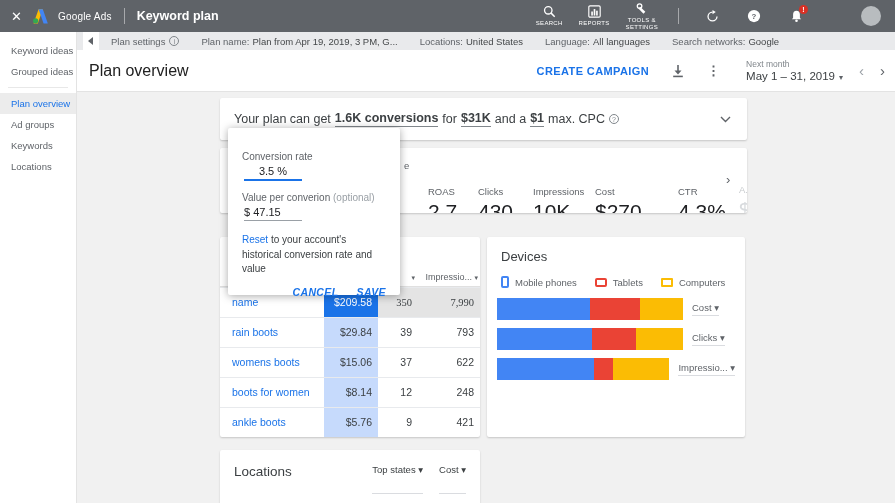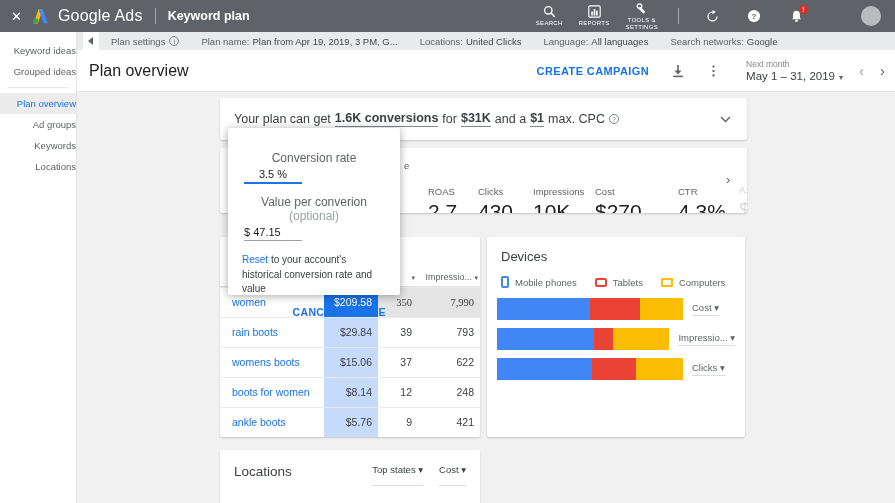--- a/index.html
+++ b/index.html
@@ -4,36 +4,36 @@
 <style>
   * { margin:0; padding:0; box-sizing:border-box; }
   html,body { width:895px; height:503px; overflow:hidden; }
   body { font-family:"Liberation Sans", sans-serif; background:#f1f1f1; position:relative; color:#3c4043; }
 
   
   .topbar { position:absolute; left:0; top:0; width:895px; height:32px; background:#5f6368;
             display:flex; align-items:center; color:#fff; z-index:50; }
   .tb-close { font-size:13px; margin:0 9px 0 11px; cursor:pointer; }
   .tb-logo { margin-right:8px; display:flex; align-items:center; }
-  .tb-product { font-size:16px; letter-spacing:.2px; }
+  .tb-product { font-size:10px; letter-spacing:.2px; }
   .tb-div { width:1px; height:16px; background:rgba(255,255,255,.45); margin:0 12px; }
   .tb-page { font-size:12.5px; font-weight:bold; }
   .tb-spacer { flex:1; }
   .tb-btn { display:flex; flex-direction:column; align-items:center; margin:0 8px; cursor:pointer; }
   .tb-btn .cap { font-size:6px; letter-spacing:.3px; margin-top:2px; line-height:6.5px; text-align:center; }
   .tb-ico { width:24px; height:24px; display:flex; align-items:center; justify-content:center; margin:0 9px; cursor:pointer; position:relative; }
   .tb-badge { position:absolute; top:1px; right:0; width:9px; height:9px; background:#d93025; border-radius:50%;
               font-size:7px; line-height:9px; text-align:center; color:#fff; font-weight:bold; }
   .tb-avatar { width:20px; height:20px; border-radius:50%; background:#b8bcbf; margin:0 14px 0 44px; cursor:pointer; }
 
   
   .sidebar { position:absolute; left:0; top:32px; width:77px; height:471px; background:#fff;
              border-right:1px solid #e3e3e3; padding-top:8px; z-index:5; }
-  .sb-item { font-size:9.5px; color:#5f6368; height:21px; line-height:21px; padding-left:0;
-             white-space:nowrap; cursor:pointer;text-align:right; }
+  .sb-item { font-size:9.5px; color:#5f6368; height:21px; line-height:21px; padding-left:11px;
+             white-space:nowrap; cursor:pointer; }
   .sb-item.active { color:#1a73e8; background:#ececec; }
   .sb-div { border:none; border-top:1px solid #e8e8e8; margin:5px 8px; }
 
   
   .main { position:absolute; left:77px; top:32px; width:818px; height:471px; overflow:hidden; }
 
   .settings-row { height:18px; background:#e9eaec; display:flex; align-items:center; font-size:9.5px; color:#5f6368; }
   .back-btn { width:16px; height:18px; background:#fff; display:flex; align-items:center; justify-content:center;
               margin-right:12px; margin-left:6px; cursor:pointer; color:#5f6368; font-size:8px; }
   .ps-title { display:flex; align-items:center; gap:4px; cursor:pointer; }
@@ -112,35 +112,35 @@
   .bar { width:186px; height:22px; display:flex; overflow:hidden; }
   .bar .seg { height:100%; }
   .bar-label { margin-left:9px; font-size:9.5px; color:#5f6368; border-bottom:1px solid #dadce0;
                padding-bottom:2px; white-space:nowrap; cursor:pointer; }
 
   
   .loccard { left:143px; top:418px; width:260px; height:120px; padding:14px; }
   .loc-head { display:flex; align-items:flex-start; }
   .loc-title { font-size:13.5px; color:#3c4043; }
   .loc-filters { margin-left:auto; display:flex; gap:16px; }
-  .loc-filter { font-size:9.5px; color:#3c4043; border-bottom:1px solid #dadce0; padding-bottom:10px;
+  .loc-filter { font-size:9.5px; color:#3c4043; border-bottom:1px solid #dadce0; padding-bottom:18px;
                 white-space:nowrap; cursor:pointer; }
 
   
   .popup { position:absolute; left:151px; top:96px; width:172px; height:167px; background:#fff; z-index:30;
            border-radius:2px; box-shadow:0 1px 8px rgba(0,0,0,.35); padding:12px 14px; }
   .pp-title { font-size:11px; color:#3c4043; }
-  .pp-label { font-size:12px; color:#5f6368; margin-top:11px;text-align:center; }
+  .pp-label { font-size:10px; color:#5f6368; margin-top:11px; }
   .pp-label .opt { color:#9aa0a6; }
   .pp-input { font-size:11px; color:#202124; width:58px; padding:3px 0 2px 0; margin-left:2px; }
   .pp-input.rate { border-bottom:2px solid #1a73e8; text-align:center; }
   .pp-input.value { border-bottom:1px solid #9aa0a6; text-align:left; }
   .pp-reset { font-size:10px; color:#3c4043; line-height:1.45; margin-top:12px; }
   .pp-reset .link { color:#1a73e8; cursor:pointer; }
-  .pp-actions { display:flex; justify-content:flex-end; gap:18px; margin-top:9px; }
+  .pp-actions { display:flex; justify-content:flex-end; gap:18px; margin-top:9px;font-style:italic; }
   .pp-btn { font-size:10.5px; font-weight:bold; color:#1a73e8; letter-spacing:.4px; cursor:pointer; }
 </style>
 </head>
 <body>
 
 <div class="topbar">
   <span class="tb-close">✕</span>
   <span class="tb-logo">
     <svg width="19" height="17" viewBox="0 0 24 22">
       <polygon points="9.5,1.5 15,1.5 8.5,20 3,20" fill="#fbbc04"></polygon>
@@ -218,21 +218,21 @@
         </svg>
     </span>
     <span class="ps-title">
       <span>Plan settings</span>
       <span class="info-circle">i</span>
     </span>
     <span class="ps-item">
       <span>Plan name:</span><span class="v">Plan from Apr 19, 2019, 3 PM, G...</span>
     </span>
     <span class="ps-item">
-      <span>Locations:</span><span class="v">United Clicks</span>
+      <span>Locations:</span><span class="v">United States</span>
     </span>
     <span class="ps-item">
       <span>Language:</span><span class="v">All languages</span>
     </span>
     <span class="ps-item">
       <span>Search networks:</span><span class="v">Google</span>
     </span>
   </div>
 
   <div class="page-header">
@@ -304,21 +304,21 @@
 
   <div class="card kwcard">
     <div class="kw-title-space"></div>
     <div class="kw-header">
       <span class="h-k"></span>
         <span class="h-c"></span>
       <span class="h-cl"><span class="arr">▾</span></span>
       <span class="h-i"><span>Impressio...</span> <span class="arr">▾</span></span>
     </div>
     <div class="kw-row hl">
-      <span class="c c-k">women</span>
+      <span class="c c-k">name</span>
       <span class="c c-c">$209.58</span>
       <span class="c c-cl">350</span>
       <span class="c c-i">7,990</span>
     </div>
     <div class="kw-row">
       <span class="c c-k">rain boots</span>
       <span class="c c-c">$29.84</span>
       <span class="c c-cl">39</span>
       <span class="c c-i">793</span>
     </div>
@@ -362,34 +362,34 @@
       <div class="bar-row">
         <div class="bar">
             <div class="seg" style="width: 50%; background: rgb(66, 133, 244);"></div>
             <div class="seg" style="width: 27%; background: rgb(234, 67, 53);"></div>
             <div class="seg" style="width: 23%; background: rgb(251, 188, 4);"></div>
           </div>
         <span class="bar-label">Cost ▾</span>
       </div>
       <div class="bar-row">
         <div class="bar">
+            <div class="seg" style="width: 51%; background: rgb(66, 133, 244);"></div>
+            <div class="seg" style="width: 24%; background: rgb(234, 67, 53);"></div>
+            <div class="seg" style="width: 25%; background: rgb(251, 188, 4);"></div>
+          </div>
+        <span class="bar-label">Clicks ▾</span>
+      </div>
+      <div class="bar-row">
+        <div class="bar">
             <div class="seg" style="width: 56%; background: rgb(66, 133, 244);"></div>
             <div class="seg" style="width: 11%; background: rgb(234, 67, 53);"></div>
             <div class="seg" style="width: 33%; background: rgb(251, 188, 4);"></div>
           </div>
         <span class="bar-label">Impressio... ▾</span>
       </div>
-      <div class="bar-row">
-        <div class="bar">
-            <div class="seg" style="width: 51%; background: rgb(66, 133, 244);"></div>
-            <div class="seg" style="width: 24%; background: rgb(234, 67, 53);"></div>
-            <div class="seg" style="width: 25%; background: rgb(251, 188, 4);"></div>
-          </div>
-        <span class="bar-label">Clicks ▾</span>
-      </div>
     </div>
   </div>
 
   <div class="card loccard">
     <div class="loc-head">
       <span class="loc-title">Locations</span>
       <span class="loc-filters">
         <span class="loc-filter">Top states ▾</span>
         <span class="loc-filter">Cost ▾</span>
       </span>

